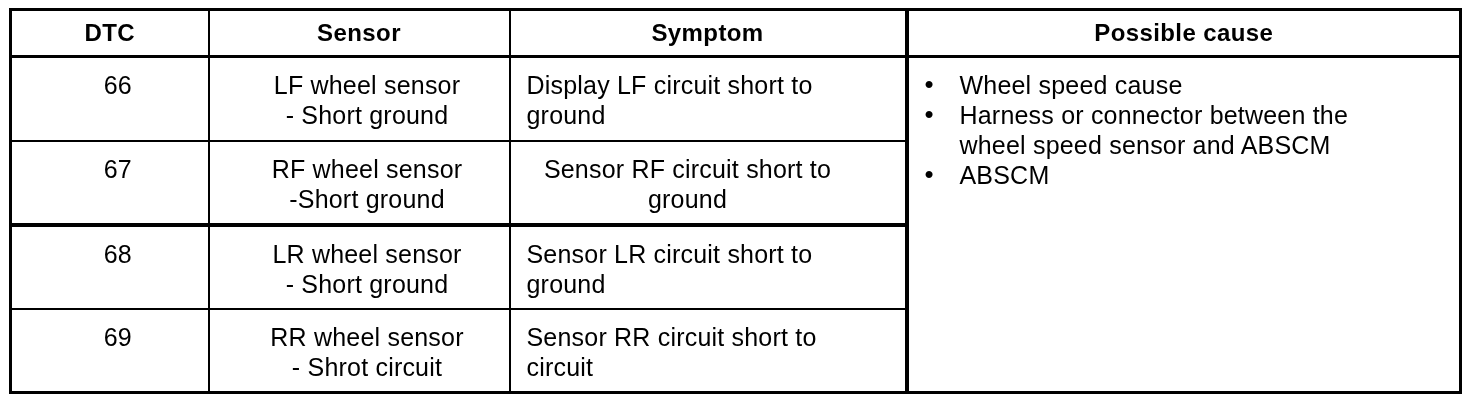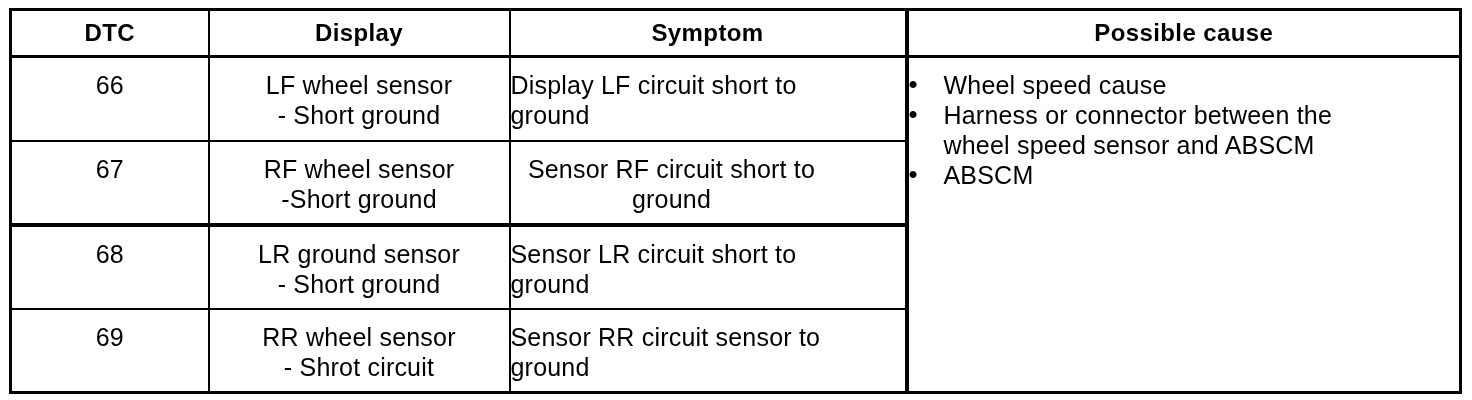--- a/index.html
+++ b/index.html
@@ -36,21 +36,21 @@
     vertical-align: middle;
     padding: 0;
   }
   tr.header-row { height: 47px; }
   tr.data-row  { height: 84px; }
   .dtc-table td {
     border: 2px solid #000000;
     font-size: 25px;
     letter-spacing: 0.2px;
     vertical-align: top;
-    padding: 12px 0 0 0;
+    padding: 12px 0 0 16px;
     line-height: 30px;
   }
   
   tr.thick-bottom td { border-bottom-width: 4px; text-align: center; }
   .cell-dtc     { text-align: center; }
   .cell-display { text-align: center; border-radius: 11px; }
   .cell-symptom { padding-left: 14px; padding-right: 8px; text-align: left; }
   .symptom-text { max-width: 322px; }
   .cell-cause {
     border-left: 4px solid #000000;
@@ -75,21 +75,21 @@
   <table class="dtc-table">
     <colgroup>
       <col style="width:198px">
       <col style="width:301px">
       <col style="width:397px">
       <col>
     </colgroup>
     <tbody>
       <tr class="header-row">
         <th>DTC</th>
-        <th>Display</th>
+        <th>Sensor</th>
         <th class="b-right-thick">Symptom</th>
         <th>Possible cause</th>
       </tr>
 
       <tr class="data-row">
         <td class="cell-dtc">66</td>
         <td class="cell-display">
           <div>LF wheel sensor</div>
           <div>- Short ground</div>
         </td>
@@ -121,33 +121,33 @@
           <div>-Short ground</div>
         </td>
         <td class="cell-symptom b-right-thick">
           <div class="symptom-text">Sensor RF circuit short to ground</div>
         </td>
       </tr>
 
       <tr class="data-row">
         <td class="cell-dtc">68</td>
         <td class="cell-display">
-          <div>LR ground sensor</div>
+          <div>LR wheel sensor</div>
           <div>- Short ground</div>
         </td>
         <td class="cell-symptom b-right-thick">
           <div class="symptom-text">Sensor LR circuit short to ground</div>
         </td>
       </tr>
 
       <tr class="data-row">
         <td class="cell-dtc">69</td>
         <td class="cell-display">
           <div>RR wheel sensor</div>
           <div>- Shrot circuit</div>
         </td>
         <td class="cell-symptom b-right-thick">
-          <div class="symptom-text">Sensor RR circuit sensor to ground</div>
+          <div class="symptom-text">Sensor RR circuit short to circuit</div>
         </td>
       </tr>
     </tbody>
   </table>
 </div>
 
 </body></html>

